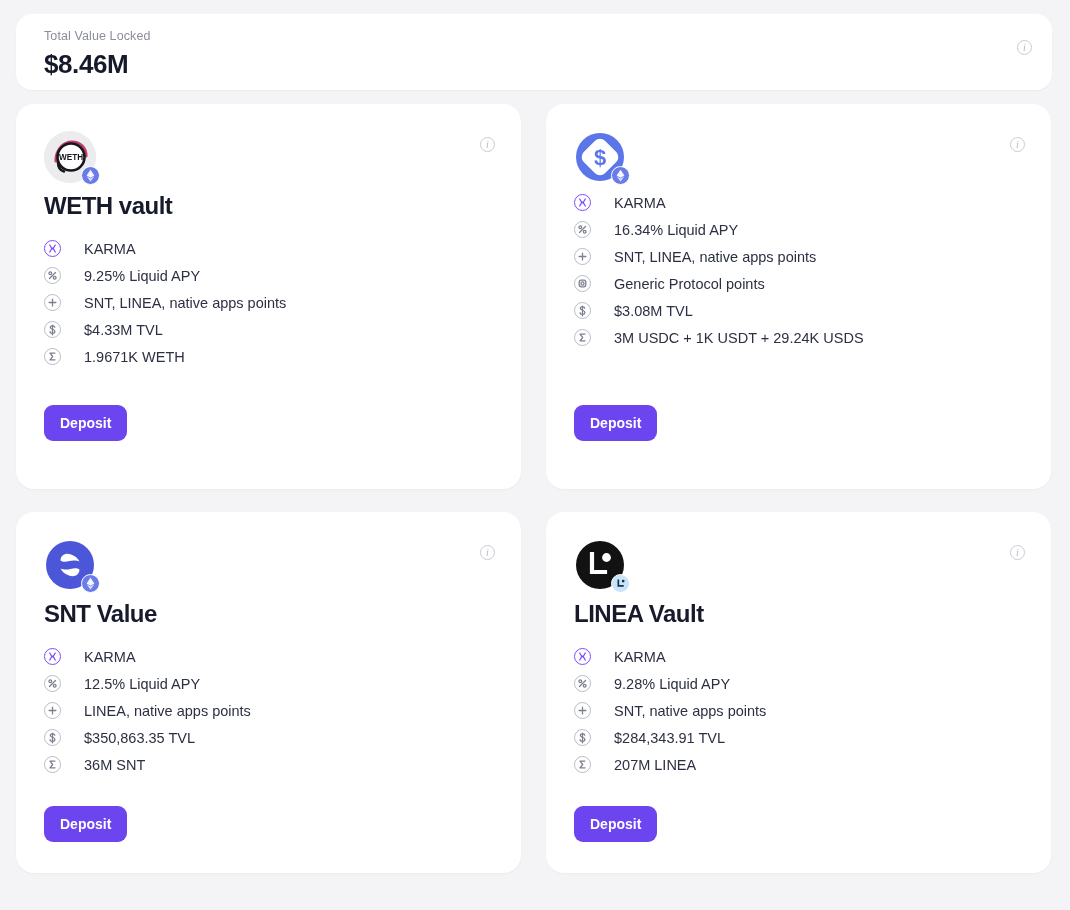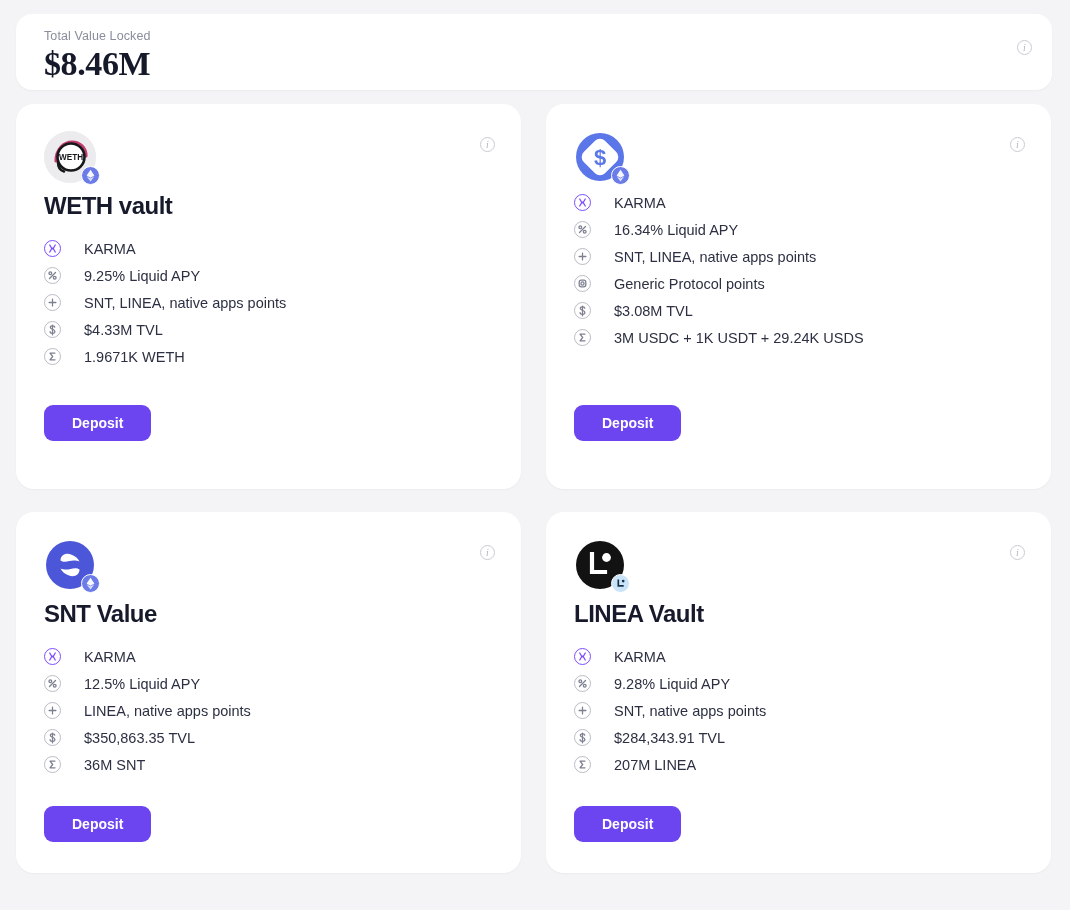--- a/index.html
+++ b/index.html
@@ -27,27 +27,26 @@
     padding: 14px 18px 0 28px;
     box-shadow: 0 1px 2px rgba(16,18,34,0.04);
   }
   .tvl-label {
     font-size: 12.5px;
     color: #8a8d9b;
     letter-spacing: 0.1px;
     line-height: 16px;
   }
   .tvl-value {
-    font-size: 34px;
+    font-size: 26px;
     font-weight: bold;
     color: #16192a;
     letter-spacing: -0.4px;
     line-height: 36px;
     margin-top: 2px;
-    font-family: Liberation Serif, serif;
   }
 
   
   .info-icon {
     position: absolute;
     width: 15px;
     height: 15px;
     border: 1px solid #c9cbd4;
     border-radius: 50%;
     color: #b3b6c1;
@@ -157,21 +156,21 @@
   
   .deposit-btn {
     margin-top: auto;
     display: inline-block;
     background: #6c44f0;
     color: #ffffff;
     font-size: 14px;
     font-weight: bold;
     border: none;
     border-radius: 9px;
-    padding: 10px 28px;
+    padding: 10px 16px;
     cursor: pointer;
     font-family: "Liberation Sans", sans-serif;
   }
   .btn-row { position: absolute; left: 28px; }
   .vault-card.tall  .btn-row { bottom: 48px; }
   .vault-card.short .btn-row { bottom: 31px; }
 
   svg { display: block; }
 </style>
 </head>

